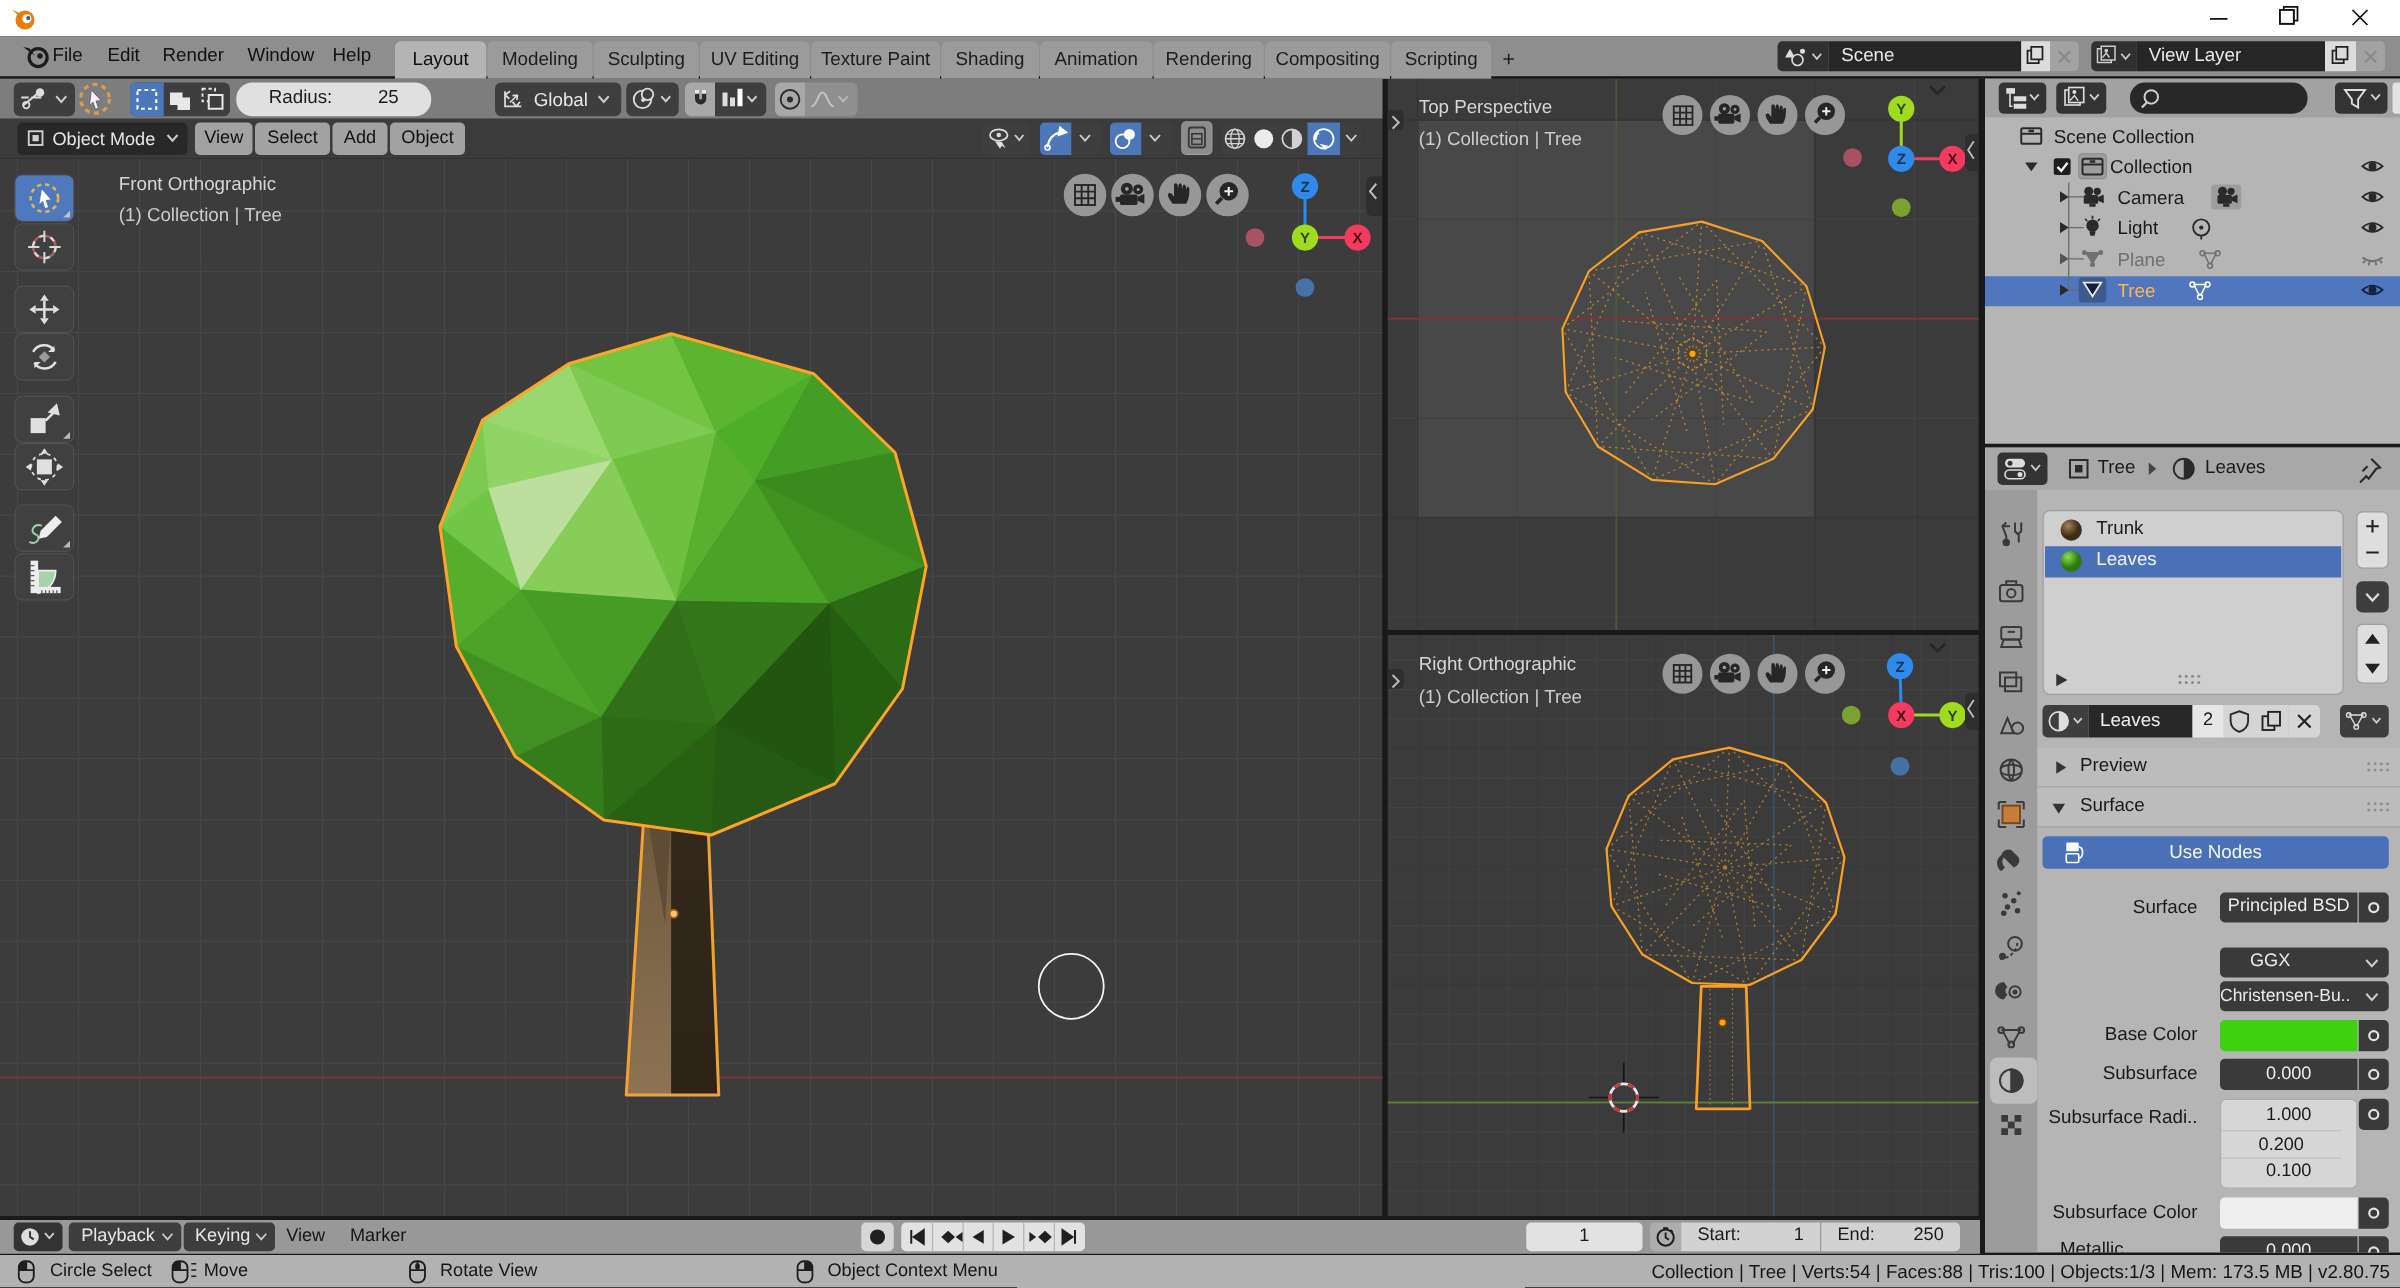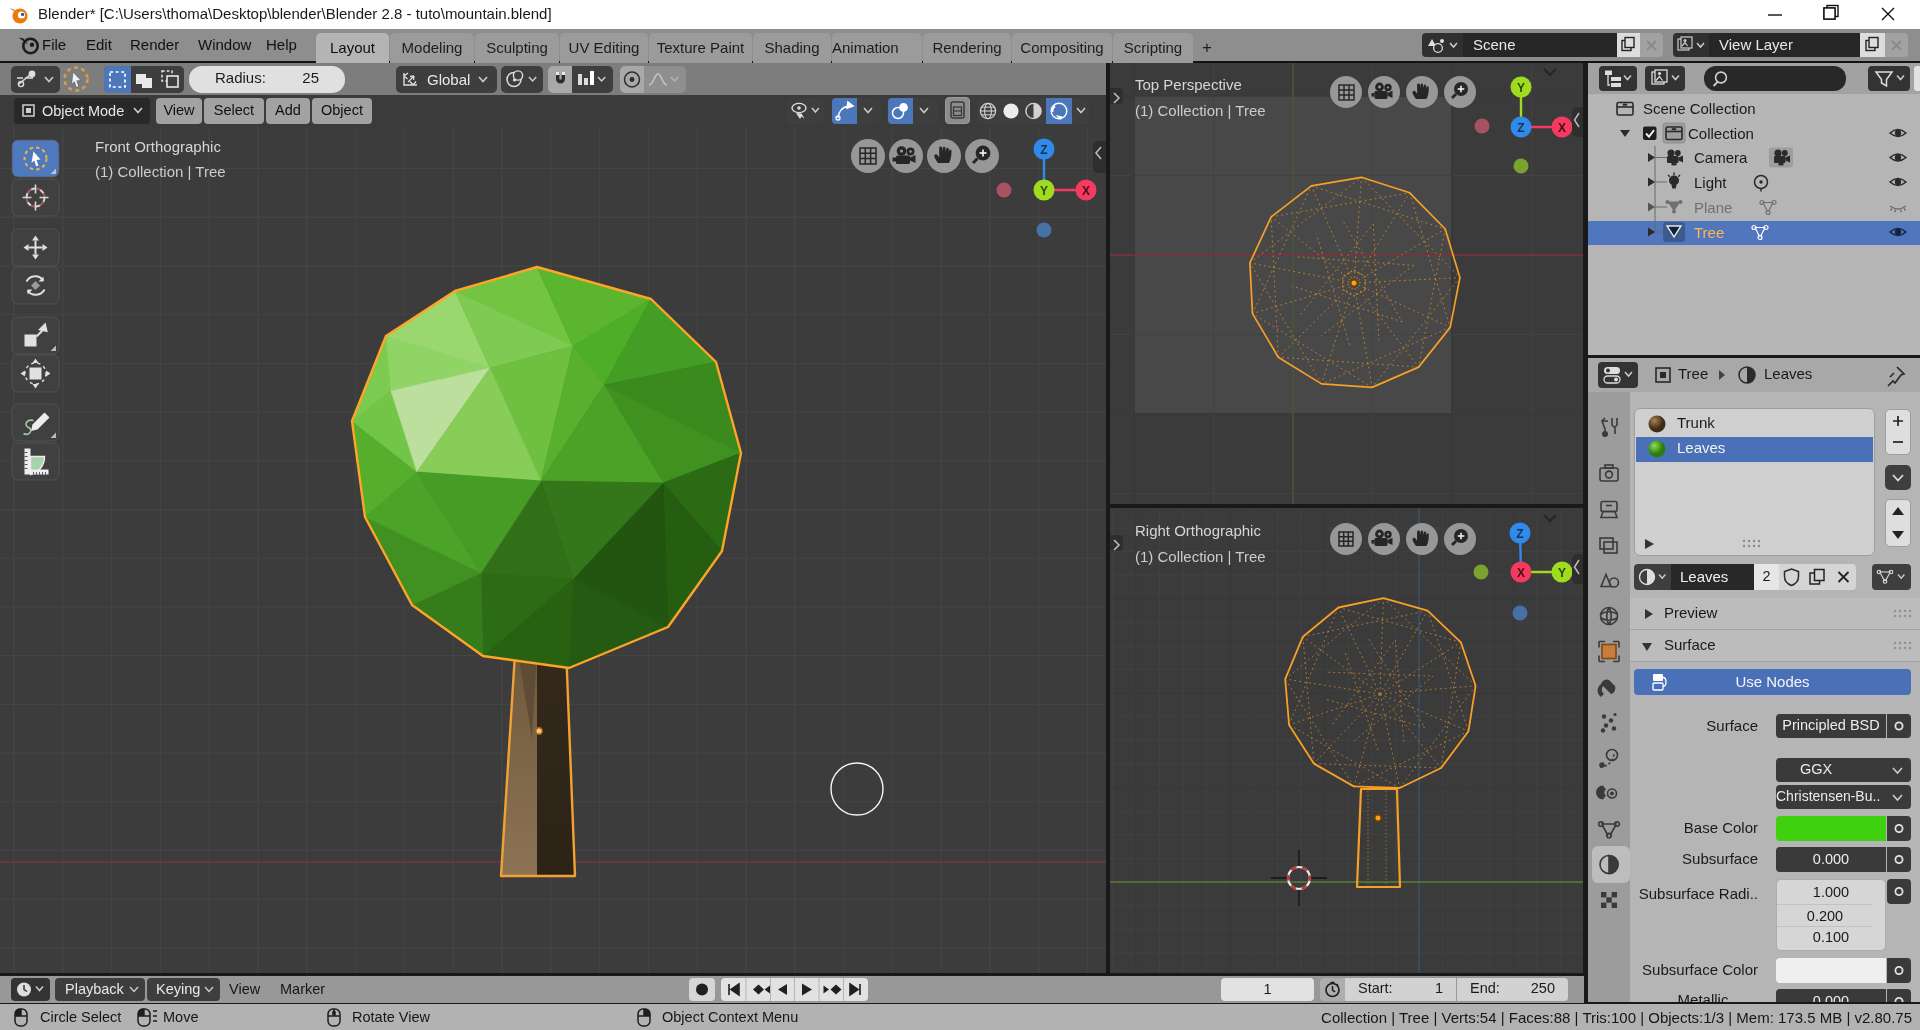--- a/index.html
+++ b/index.html
@@ -10,21 +10,20 @@
 </style>
 </head>
 <body>
 <div class="a" style="left:0;top:0;width:1920px;height:29px;background:#ffffff">
  <svg class="a" style="left:8px;top:5px" width="21" height="20" viewBox="0 0 21 20">
   <circle cx="12" cy="11" r="7.6" fill="#e87d0d"></circle>
   <path d="M1.5 3 L10 9.5 L6 4.5 Z" fill="#e87d0d"></path>
   <circle cx="13.5" cy="10" r="3.6" fill="#fff"></circle>
   <circle cx="14.6" cy="9.4" r="1.7" fill="#2a5ca0"></circle>
  </svg>
- <div class="a txt" style="left:38px;top:5px;font-size:15px;color:#1a1a1a">Blender* [C:\Users\thoma\Desktop\blender\Blender 2.8 - tuto\mountain.blend]</div>
  <svg class="a" style="left:1760px;top:0" width="160" height="29" viewBox="0 0 160 29">
   <line x1="8" y1="15" x2="22" y2="15" stroke="#111" stroke-width="1.4"></line>
   <rect x="64" y="8" width="11" height="11" fill="none" stroke="#111" stroke-width="1.4"></rect>
   <rect x="67" y="5.5" width="11" height="11" fill="none" stroke="#111" stroke-width="1.4"></rect>
   <rect x="64" y="8" width="11" height="11" fill="#fff" stroke="#111" stroke-width="1.4"></rect>
   <path d="M122 8 L134 20 M134 8 L122 20" stroke="#111" stroke-width="1.4"></path>
  </svg>
 </div>
 <div class="a" style="left:0;top:29px;width:1920px;height:34px;background:#8e8e8e;border-bottom:2px solid #131313;box-sizing:border-box">
  <svg class="a" style="left:17px;top:4px" width="24" height="24" viewBox="0 0 24 24">
@@ -37,21 +36,21 @@
  <div class="a txt" style="left:130px;top:7px;font-size:15px;color:#111">Render</div>
  <div class="a txt" style="left:198px;top:7px;font-size:15px;color:#111">Window</div>
  <div class="a txt" style="left:266px;top:7px;font-size:15px;color:#111">Help</div>
  <div class="a" style="left:316px;top:4px;width:904px;height:30px">
   <div class="a" style="left:0;top:0;width:73px;height:30px;background:#b4b4b4;border-radius:5px 5px 0 0;text-align:center;font-size:15px;color:#0f0f0f;line-height:29px">Layout</div>
   <div class="a" style="left:74px;top:0;width:84px;height:30px;background:#9b9b9b;border-radius:5px 5px 0 0;text-align:center;font-size:15px;color:#1d1d1d;line-height:29px">Modeling</div>
   <div class="a" style="left:159px;top:0;width:84px;height:30px;background:#9b9b9b;border-radius:5px 5px 0 0;text-align:center;font-size:15px;color:#1d1d1d;line-height:29px">Sculpting</div>
   <div class="a" style="left:244px;top:0;width:88px;height:30px;background:#9b9b9b;border-radius:5px 5px 0 0;text-align:center;font-size:15px;color:#1d1d1d;line-height:29px">UV Editing</div>
   <div class="a" style="left:333px;top:0;width:103px;height:30px;background:#9b9b9b;border-radius:5px 5px 0 0;text-align:center;font-size:15px;color:#1d1d1d;line-height:29px">Texture Paint</div>
   <div class="a" style="left:437px;top:0;width:78px;height:30px;background:#9b9b9b;border-radius:5px 5px 0 0;text-align:center;font-size:15px;color:#1d1d1d;line-height:29px">Shading</div>
-  <div class="a" style="left:516px;top:0;width:90px;height:30px;background:#9b9b9b;border-radius:5px 5px 0 0;font-size:15px;color:#1d1d1d;line-height:29px">Animation</div>
+  <div class="a" style="left:516px;top:0;width:90px;height:30px;background:#9b9b9b;border-radius:5px 5px 0 0;text-align:center;font-size:15px;color:#1d1d1d;line-height:29px">Animation</div>
   <div class="a" style="left:607px;top:0;width:88px;height:30px;background:#9b9b9b;border-radius:5px 5px 0 0;text-align:center;font-size:15px;color:#1d1d1d;line-height:29px">Rendering</div>
   <div class="a" style="left:696px;top:0;width:100px;height:30px;background:#9b9b9b;border-radius:5px 5px 0 0;text-align:center;font-size:15px;color:#1d1d1d;line-height:29px">Compositing</div>
   <div class="a" style="left:797px;top:0;width:80px;height:30px;background:#9b9b9b;border-radius:5px 5px 0 0;text-align:center;font-size:15px;color:#1d1d1d;line-height:29px">Scripting</div>
   <div class="a txt" style="left:886px;top:5px;font-size:17px;color:#1d1d1d">+</div>
  </div>
  <div class="a" style="left:1422px;top:4px;width:255px;height:24px">
   <div class="a" style="left:0;top:0;width:41px;height:24px;background:#303030;border-radius:4px 0 0 4px">
    <svg width="41" height="24" viewBox="0 0 41 24">
     <path d="M10 6 L14 13 L6 13 Z" fill="#ddd"></path>
           <circle cx="16" cy="15" r="4.4" fill="#303030" stroke="#ddd" stroke-width="1.3"></circle>
@@ -912,21 +911,21 @@
         <circle cx="12" cy="12.5" r="3.6" fill="none" stroke="#e2e2e2" stroke-width="1.8"></circle>
       </svg>
  </div>
  <div class="a txt" style="left:46px;top:603px;width:124px;text-align:right;font-size:15px;color:#1a1a1a">Subsurface Color</div>
  <div class="a" style="left:188px;top:600px;width:110px;height:25px;background:#efefef;border-radius:4px 0 0 4px"></div>
  <div class="a" style="left:299px;top:600px;width:24px;height:25px;background:#3a3a3a;border-radius:0 4px 4px 0">
   <svg width="24" height="25" viewBox="0 0 24 25">
         <circle cx="12" cy="12.5" r="3.6" fill="none" stroke="#e2e2e2" stroke-width="1.8"></circle>
       </svg>
  </div>
- <div class="a txt" style="left:60px;top:633px;width:110px;text-align:center;font-size:15px;color:#1a1a1a">Metallic</div>
+ <div class="a txt" style="left:60px;top:633px;width:110px;text-align:left;font-size:15px;color:#1a1a1a">Metallic</div>
  <div class="a" style="left:188px;top:631px;width:110px;height:25px;background:#3a3a3a;border-radius:4px 0 0 4px;text-align:center;color:#ececec;font-size:14.5px;line-height:24px">0.000</div>
  <div class="a" style="left:299px;top:631px;width:24px;height:25px;background:#3a3a3a;border-radius:0 4px 4px 0">
   <svg width="24" height="25" viewBox="0 0 24 25">
         <circle cx="12" cy="12.5" r="3.6" fill="none" stroke="#e2e2e2" stroke-width="1.8"></circle>
       </svg>
  </div>
 </div>
 
 <div class="a" style="left:0;top:976px;width:1584px;height:27px;background:#989898">
  <div class="a" style="left:11px;top:2px;width:39px;height:23px;background:#333333;border-radius:4px">

